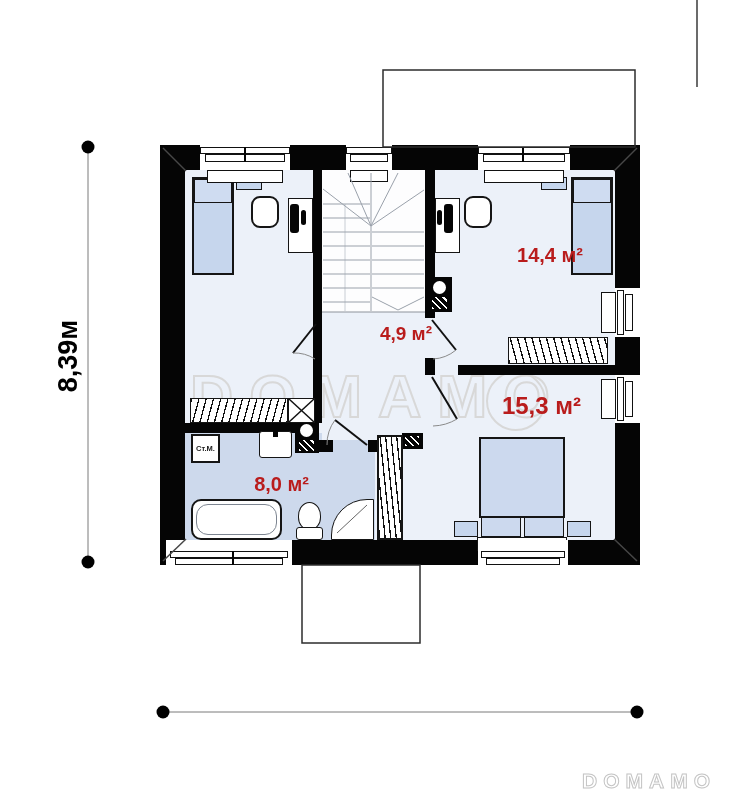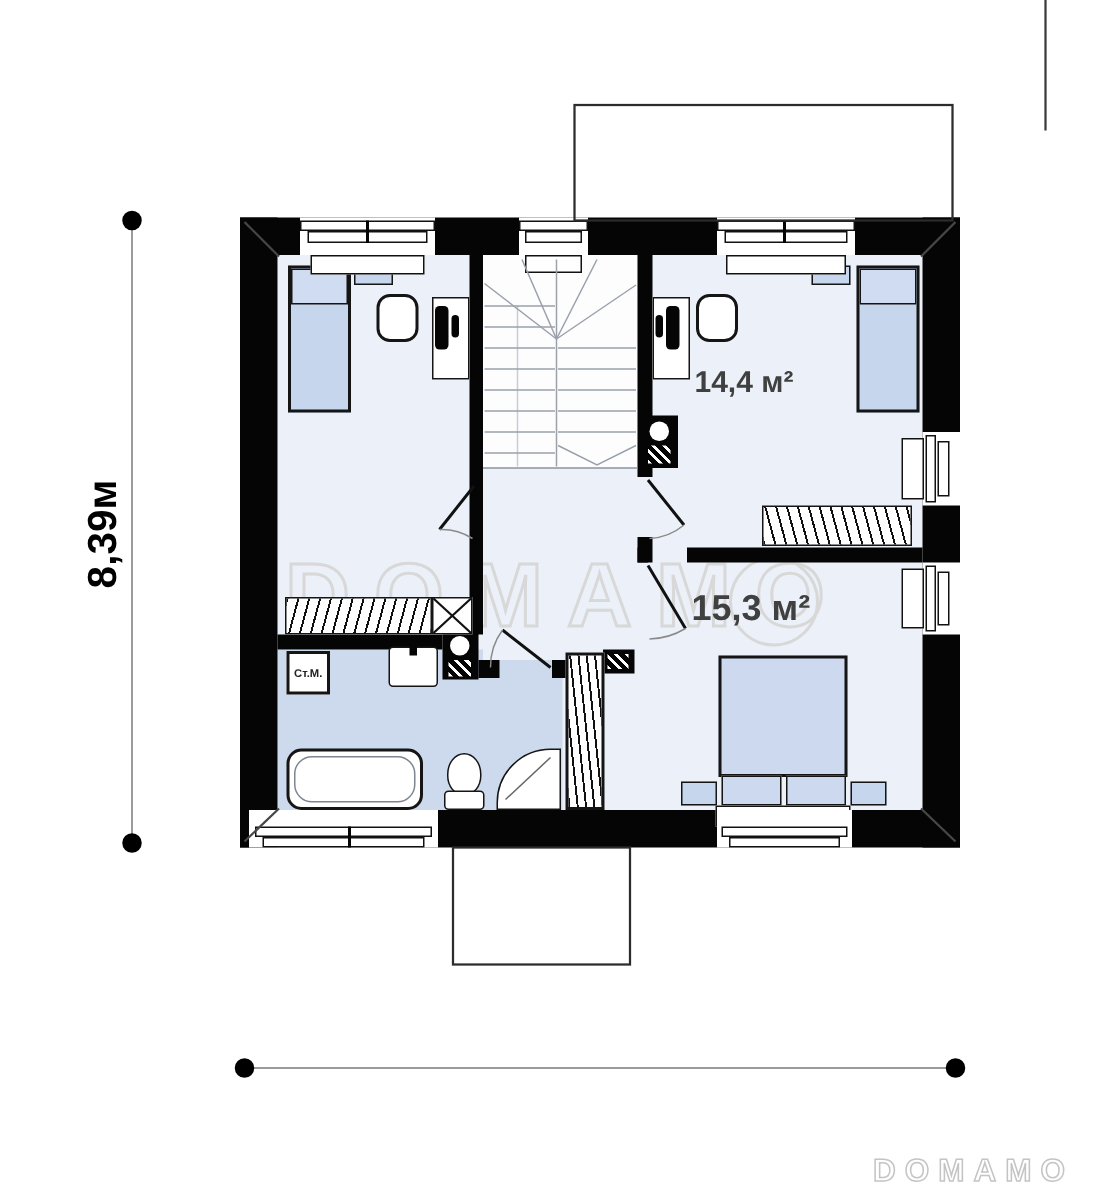--- a/index.html
+++ b/index.html
@@ -15,21 +15,21 @@
   .vsq{position:absolute;z-index:4;background:repeating-linear-gradient(45deg,#fff 0 2px,#050505 2px 5px);}
   .furn{position:absolute;z-index:4;box-sizing:border-box;border:2px solid #151515;background:#c6d6ed;}
   .wfurn{position:absolute;z-index:4;box-sizing:border-box;border:2px solid #151515;background:#fff;}
   .thin{border-width:1.5px;}
   .hatchA{background:#fff repeating-linear-gradient(105deg,#111 0 1.3px,transparent 1.3px 7px);}
   .hatchB{background:#fff repeating-linear-gradient(75deg,#111 0 1.3px,transparent 1.3px 7px);}
   .hatchC{background:#fff repeating-linear-gradient(84deg,#111 0 1.3px,transparent 1.3px 5.5px);}
   .win{position:absolute;z-index:5;background:#fff;}
   .winbox{position:absolute;z-index:5;box-sizing:border-box;border:1px solid #111;background:#fff;}
   .mull{position:absolute;z-index:5;background:#050505;}
-  .lbl{position:absolute;z-index:7;font-weight:bold;color:#404040;text-align:left;white-space:nowrap;}
+  .lbl{position:absolute;z-index:7;font-weight:bold;color:#b91c1c;text-align:right;white-space:nowrap;}
   .dim{position:absolute;z-index:7;font-weight:bold;color:#000;text-align:center;font-size:27px;}
   #lines{position:absolute;left:0;top:0;z-index:6;pointer-events:none;}
   #stm-label{position:absolute;z-index:5;font-size:7.5px;font-weight:bold;color:#222;
              display:flex;align-items:center;justify-content:center;}
   #brand{position:absolute;z-index:7;font-weight:bold;color:transparent;
          -webkit-text-stroke:1px #c4c4c4;letter-spacing:6px;white-space:nowrap;}
 </style>
 </head>
 <body>
 
@@ -207,19 +207,21 @@
       <circle cx="88" cy="562" r="6.5" fill="#000"></circle>
     </g>
     <g>
       <line x1="163" y1="712" x2="637" y2="712" stroke="#7a7a7a" stroke-width="1"></line>
       <circle cx="163" cy="712" r="6.5" fill="#000"></circle>
       <circle cx="637" cy="712" r="6.5" fill="#000"></circle>
     </g>
   </svg>
 
   <div class="lbl" style="left:463px;top:244px;width:120px;font-size:20px;">14,4 м²</div>
+  <div class="lbl" style="left:312px;top:323px;width:120px;font-size:19px;">4,9 м²</div>
   <div class="lbl" style="left:461px;top:392px;width:120px;font-size:24px;">15,3 м²</div>
+  <div class="lbl" style="left:189px;top:473px;width:120px;font-size:20px;">8,0 м²</div>
 
   <div class="dim" style="left:-2px;top:336px;width:150px;height:40px;transform:rotate(-90deg);">8,39м</div>
 
   <div id="brand" style="left:582px;top:769px;font-size:21px;">DOMAMO</div>
 
 </div>
 
 </body></html>

